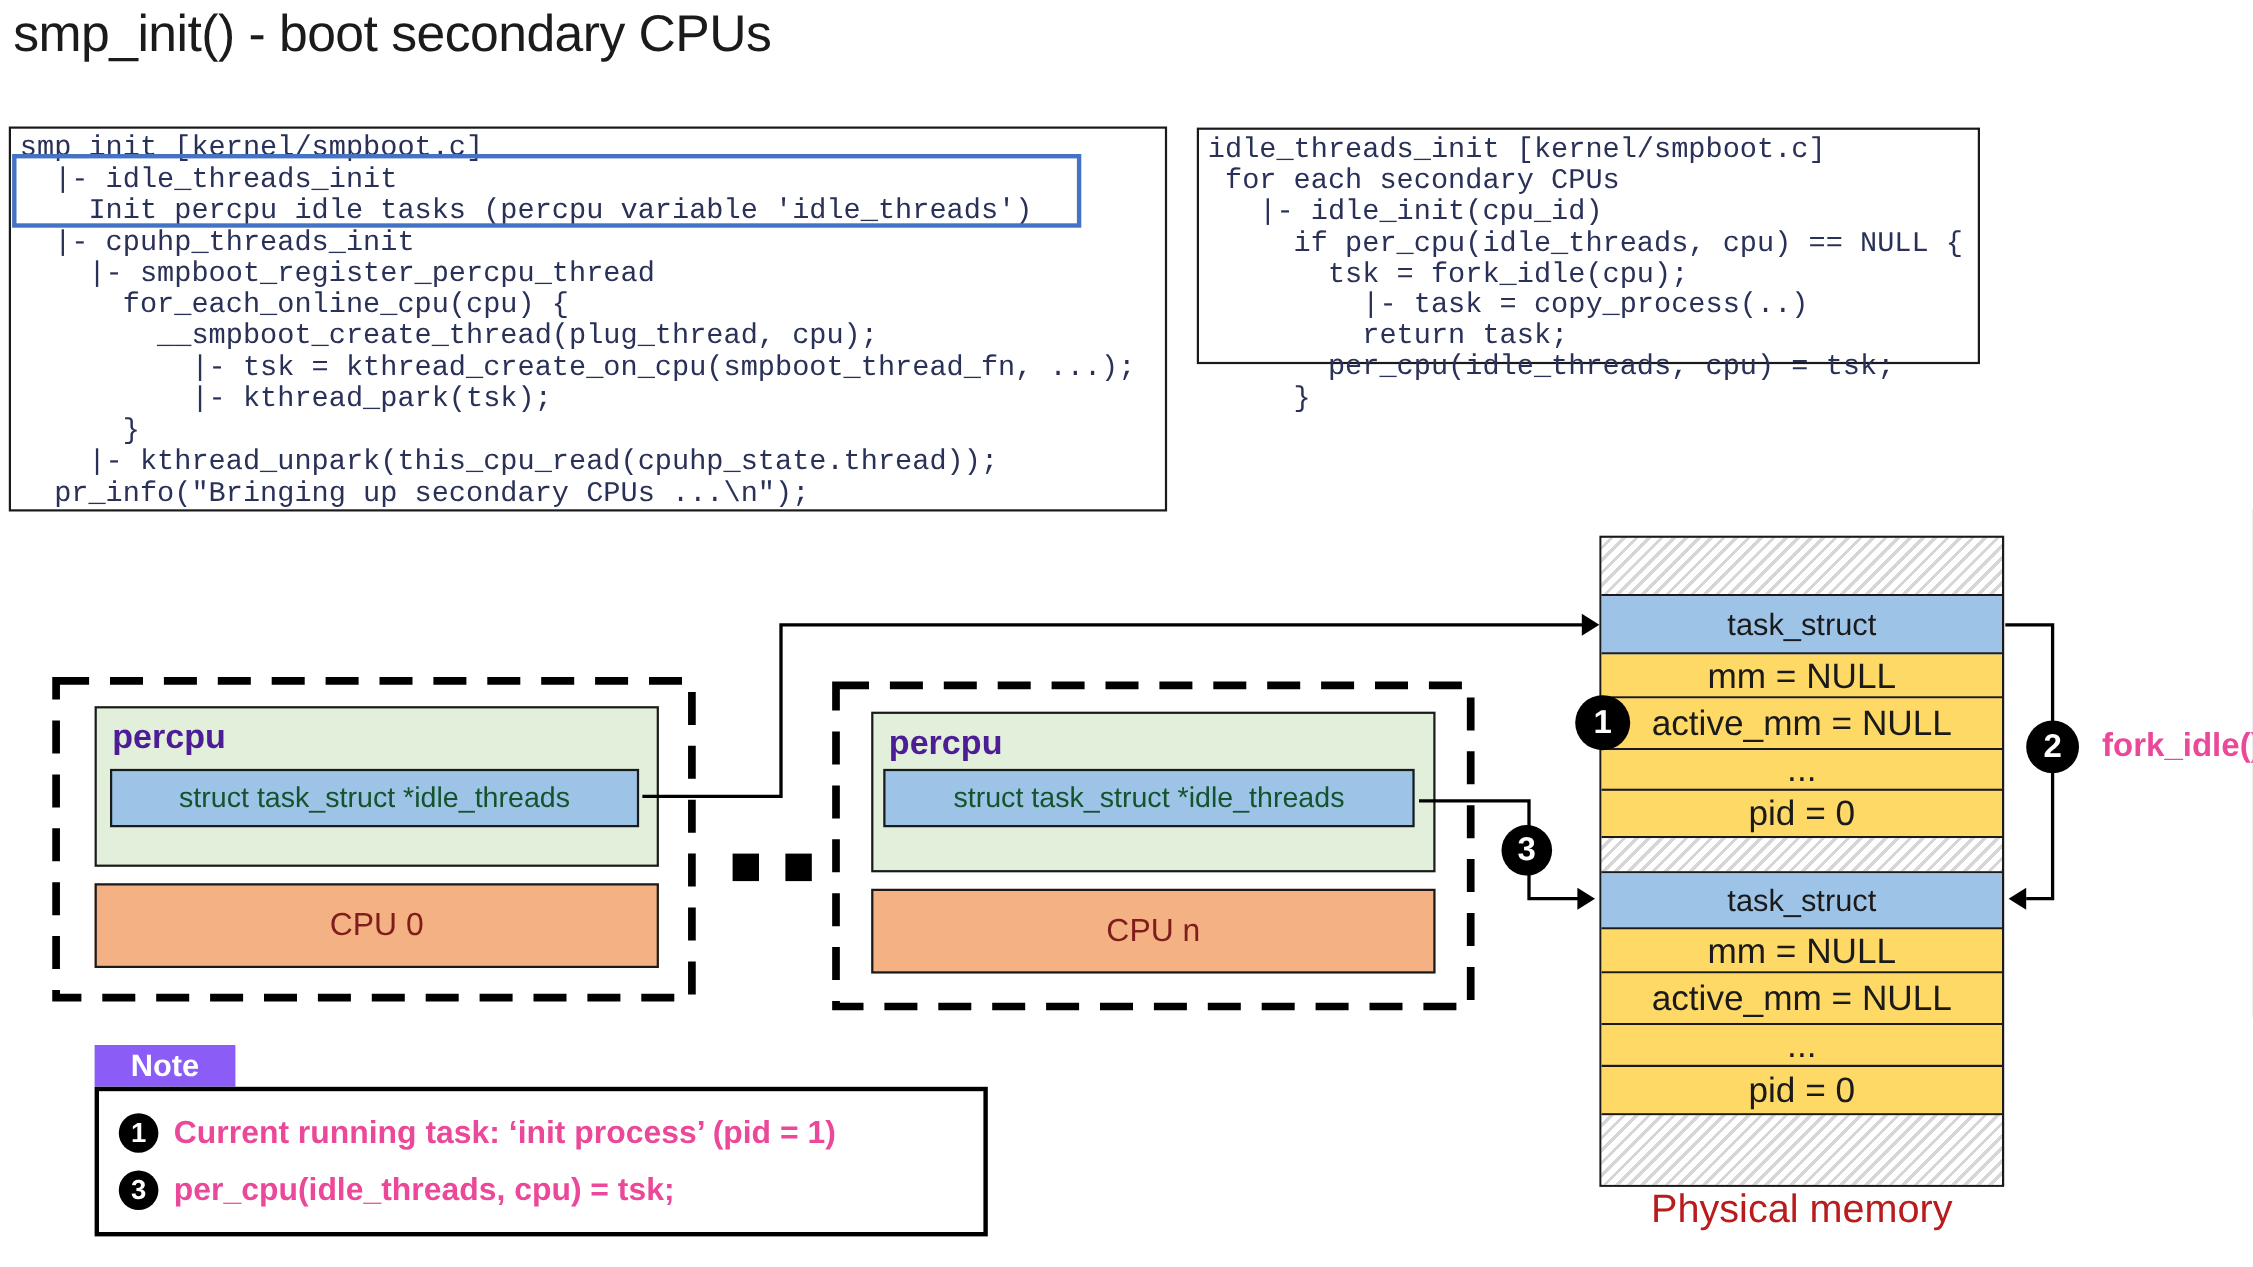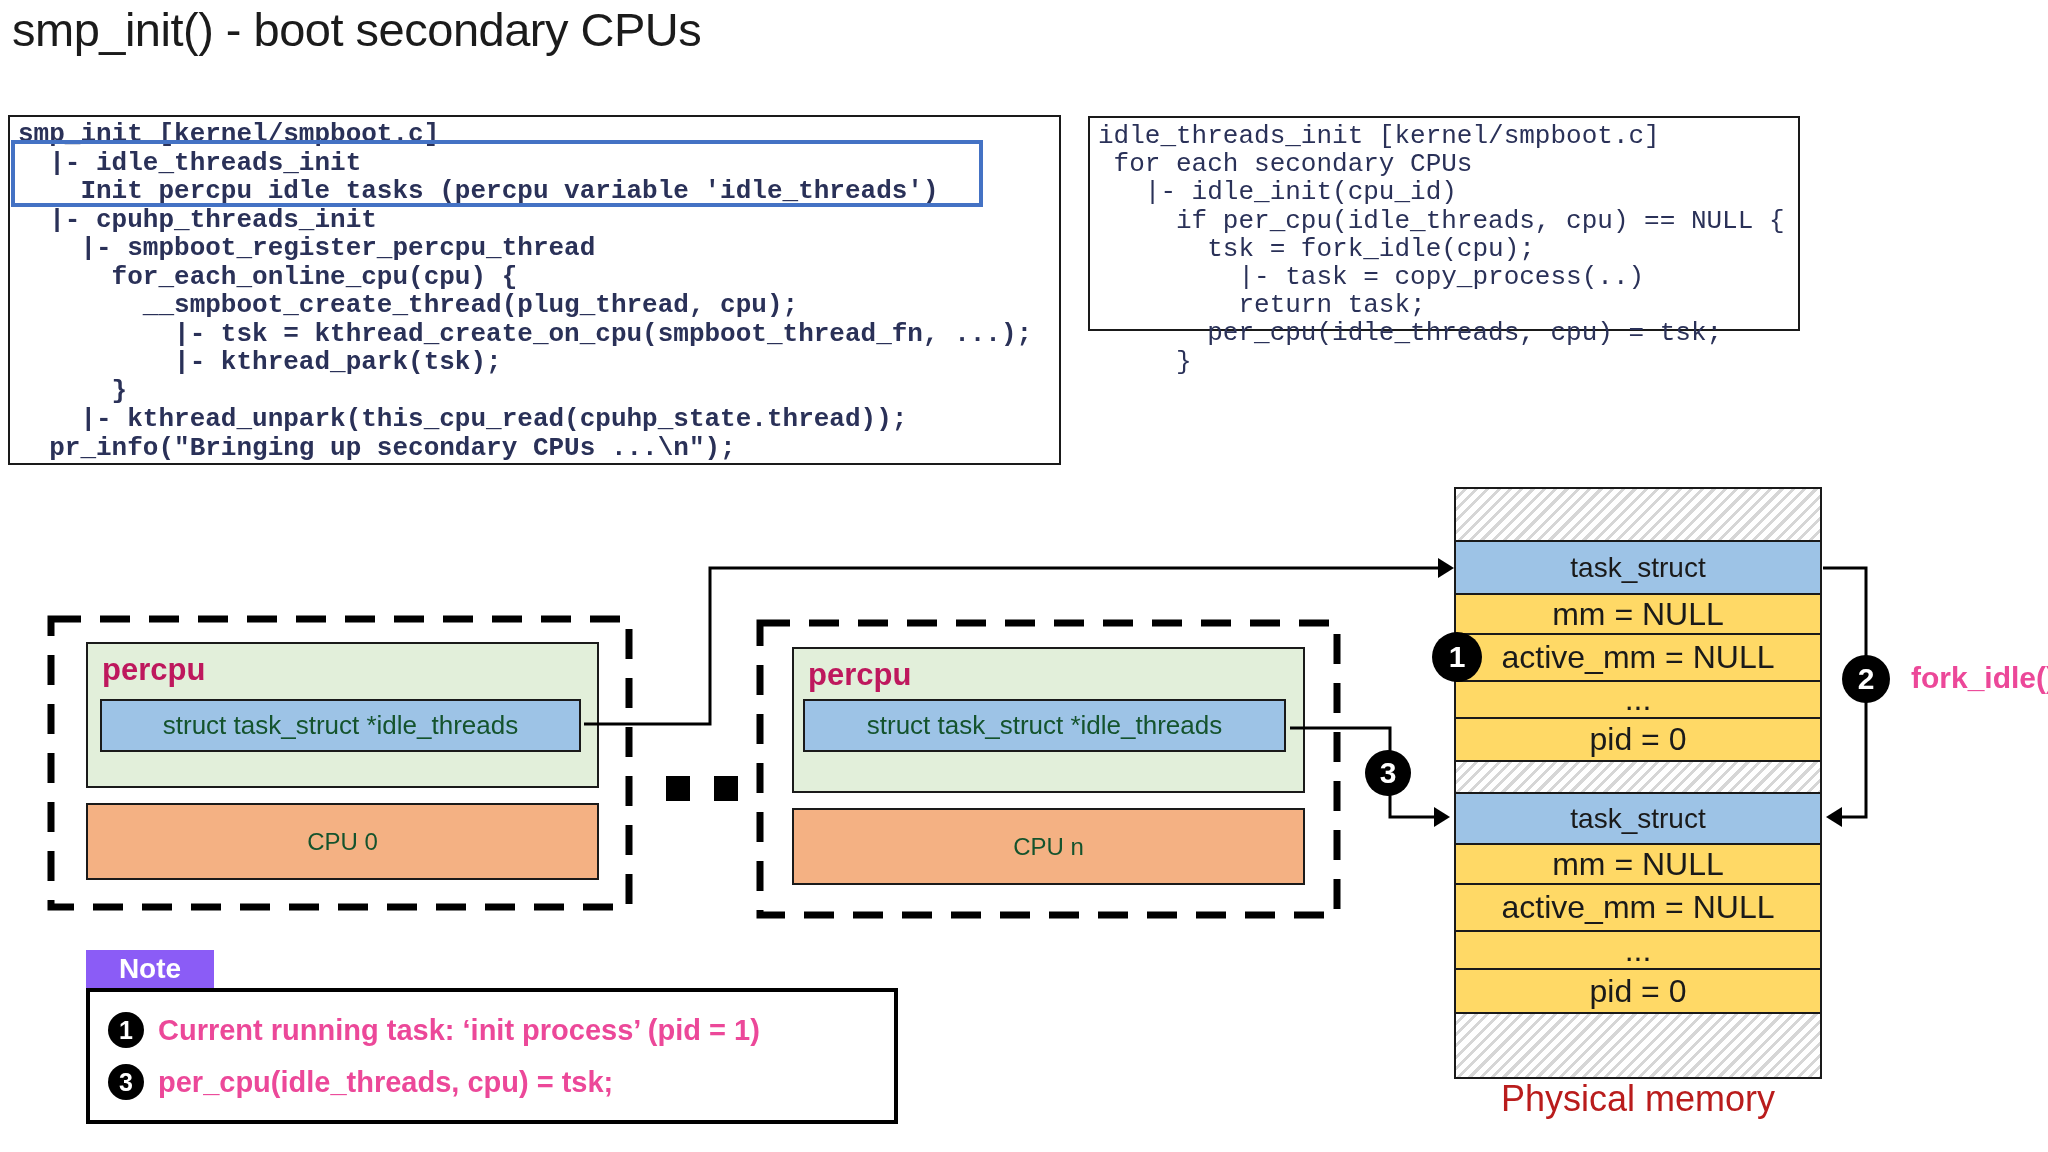--- a/index.html
+++ b/index.html
@@ -10,31 +10,31 @@
   body{background:#888;font-family:"Liberation Sans",sans-serif;}
   .canvas{position:relative;width:2048px;height:1152px;background:#ffffff;overflow:hidden;}
 
   .title{position:absolute;left:12px;top:2px;font-size:47px;letter-spacing:-0.5px;
          color:#1b1b1b;font-weight:400;}
 
   .code-box{position:absolute;border:2px solid #1a1a1a;background:#fff;}
   .code-box pre{font-family:"Liberation Mono",monospace;font-size:26px;color:var(--code-ink);
                 white-space:pre;margin:0;}
   .code-left{left:8px;top:115px;width:1053px;height:350px;}
-  .code-left pre{padding:3px 0 0 8px;line-height:28.5px;font-weight:bold;}
+  .code-left pre{padding:3px 0 0 8px;line-height:28.5px;}
   .code-right{left:1088px;top:116px;width:712px;height:215px;}
   .code-right pre{padding:4px 0 0 8px;line-height:28.2px;}
   .highlight-box{position:absolute;left:11px;top:140px;width:972px;height:67px;
                  border:4px solid var(--highlight);background:transparent;}
   .green-box{position:absolute;background:var(--green);border:2px solid #1a1a1a;}
-  .percpu-label{position:absolute;font-size:31px;font-weight:bold;color:#be185d;}
+  .percpu-label{position:absolute;font-size:31px;font-weight:bold;color:#4c1d95;}
   .ptr-box{position:absolute;background:var(--blue);border:2px solid #1a1a1a;
            display:flex;align-items:center;justify-content:center;font-size:26px;color:#14532d;}
   .cpu-box{position:absolute;background:var(--orange);border:2px solid #1a1a1a;
-           display:flex;align-items:center;justify-content:center;font-size:24px;color:#14532d;}
+           display:flex;align-items:center;justify-content:center;font-size:29px;color:#7f1d1d;}
   .dot-square{position:absolute;width:24px;height:25px;background:#000;}
 
   .mem-col{position:absolute;left:1454px;top:487px;width:368px;height:592px;
            border:2px solid #1a1a1a;background:#fff;}
   .mem-row{width:100%;border-bottom:2px solid #1a1a1a;display:flex;align-items:center;
            justify-content:center;color:var(--ink);}
   .mem-row:last-child{border-bottom:none;}
   .mem-row.header{background:var(--blue);font-size:28px;}
   .mem-row.field{background:var(--yellow);font-size:32px;}
   .mem-row.hatch{background:repeating-linear-gradient(135deg,#ffffff 0 5px,#d6d6d6 5px 8px);}

